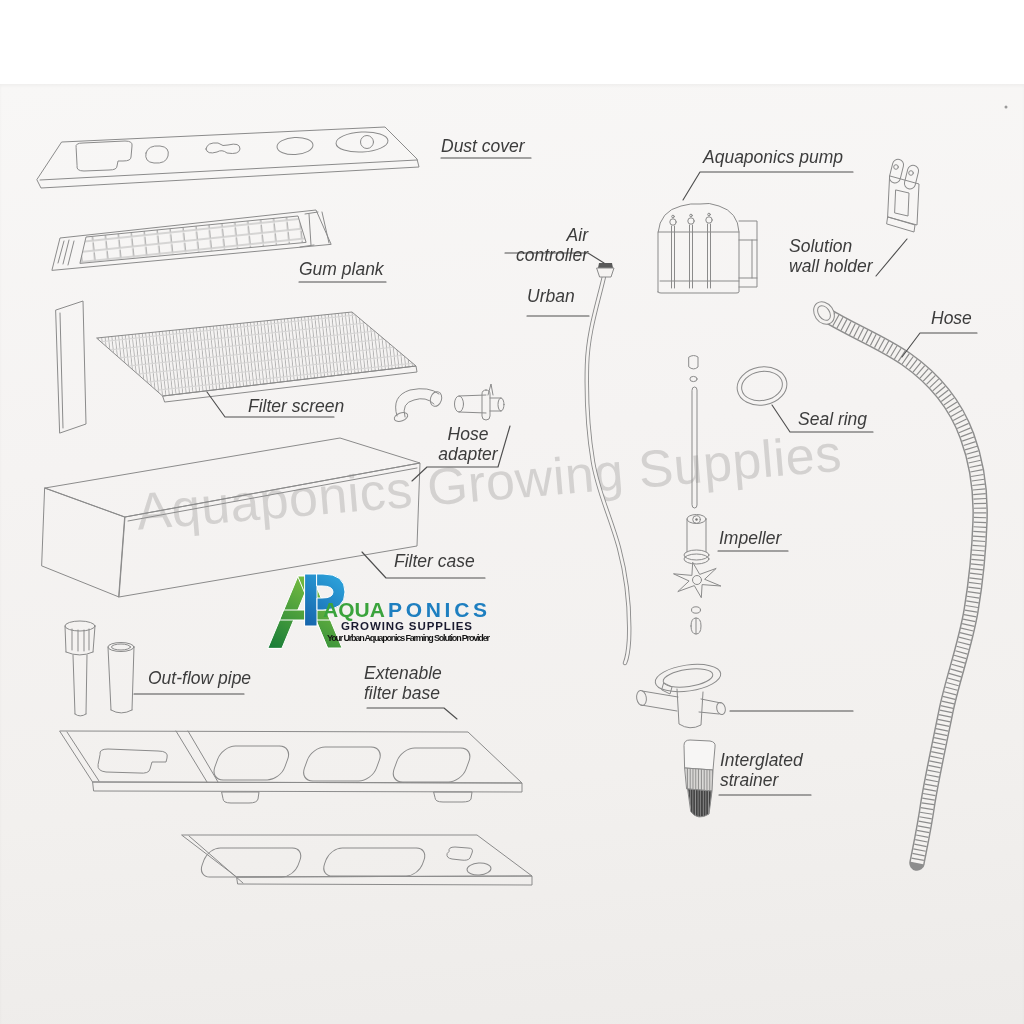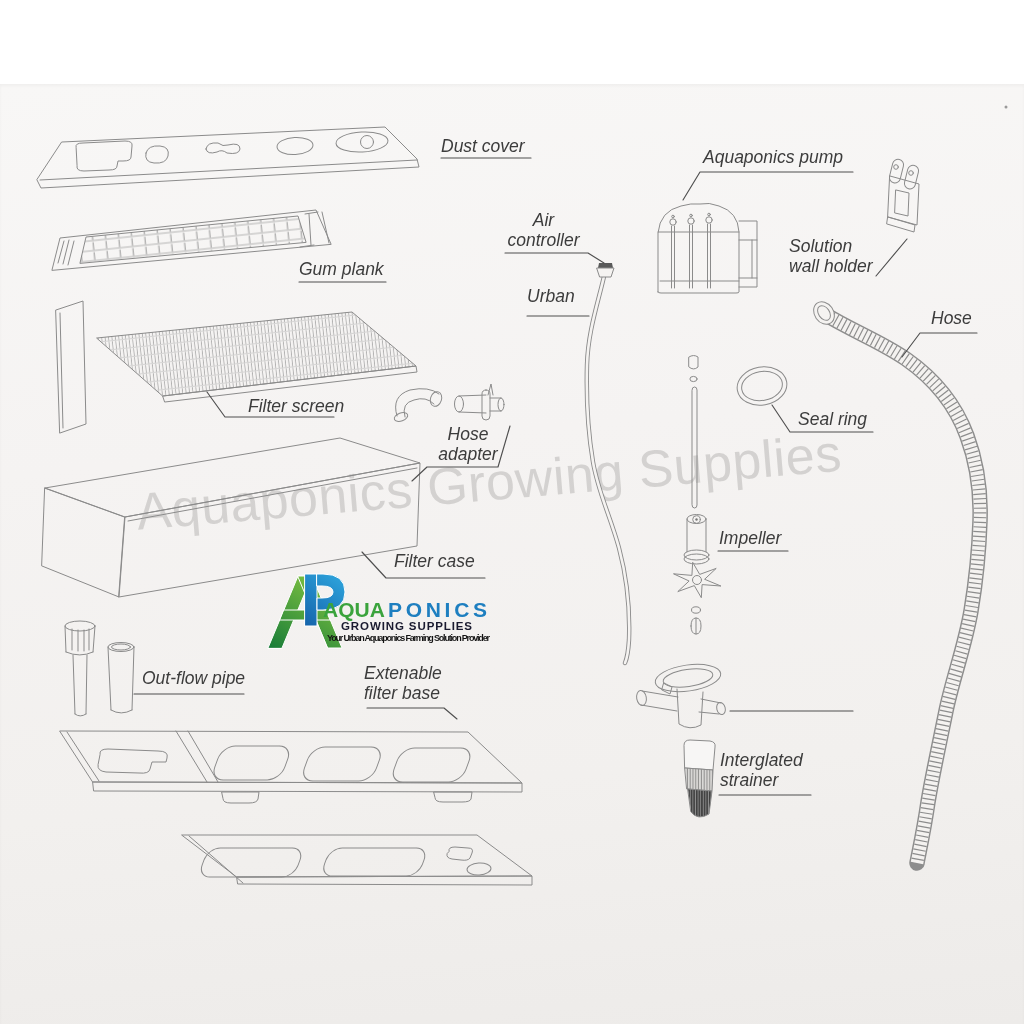--- a/index.html
+++ b/index.html
@@ -256,24 +256,24 @@
 
     <circle cx="1006" cy="107" r="1.5" style="fill:#9a9a9a;stroke:none"></circle>
   </svg>
 
   <div class="label" style="left:441px;top:136px">Dust cover</div>
   <div class="label" style="left:299px;top:259px">Gum plank</div>
   <div class="label" style="left:248px;top:396px">Filter screen</div>
   <div class="label" style="left:420px;top:424px;width:96px;text-align:center">Hose
 adapter</div>
   <div class="label" style="left:394px;top:551px">Filter case</div>
-  <div class="label" style="left:142px;top:668px">Out-flow pipe</div>
+  <div class="label" style="left:148px;top:668px">Out-flow pipe</div>
   <div class="label" style="left:364px;top:663px">Extenable
 filter base</div>
-  <div class="label" style="left:499px;top:210px;width:89px;text-align:center">Air
+  <div class="label" style="left:499px;top:225px;width:89px;text-align:right">Air
 controller</div>
   <div class="label" style="left:527px;top:286px">Urban</div>
   <div class="label" style="left:703px;top:147px">Aquaponics pump</div>
   <div class="label" style="left:789px;top:236px">Solution
 wall holder</div>
   <div class="label" style="left:931px;top:308px">Hose</div>
   <div class="label" style="left:798px;top:409px">Seal ring</div>
   <div class="label" style="left:719px;top:528px">Impeller</div>
   <div class="label" style="left:720px;top:750px">Interglated
 strainer</div>

